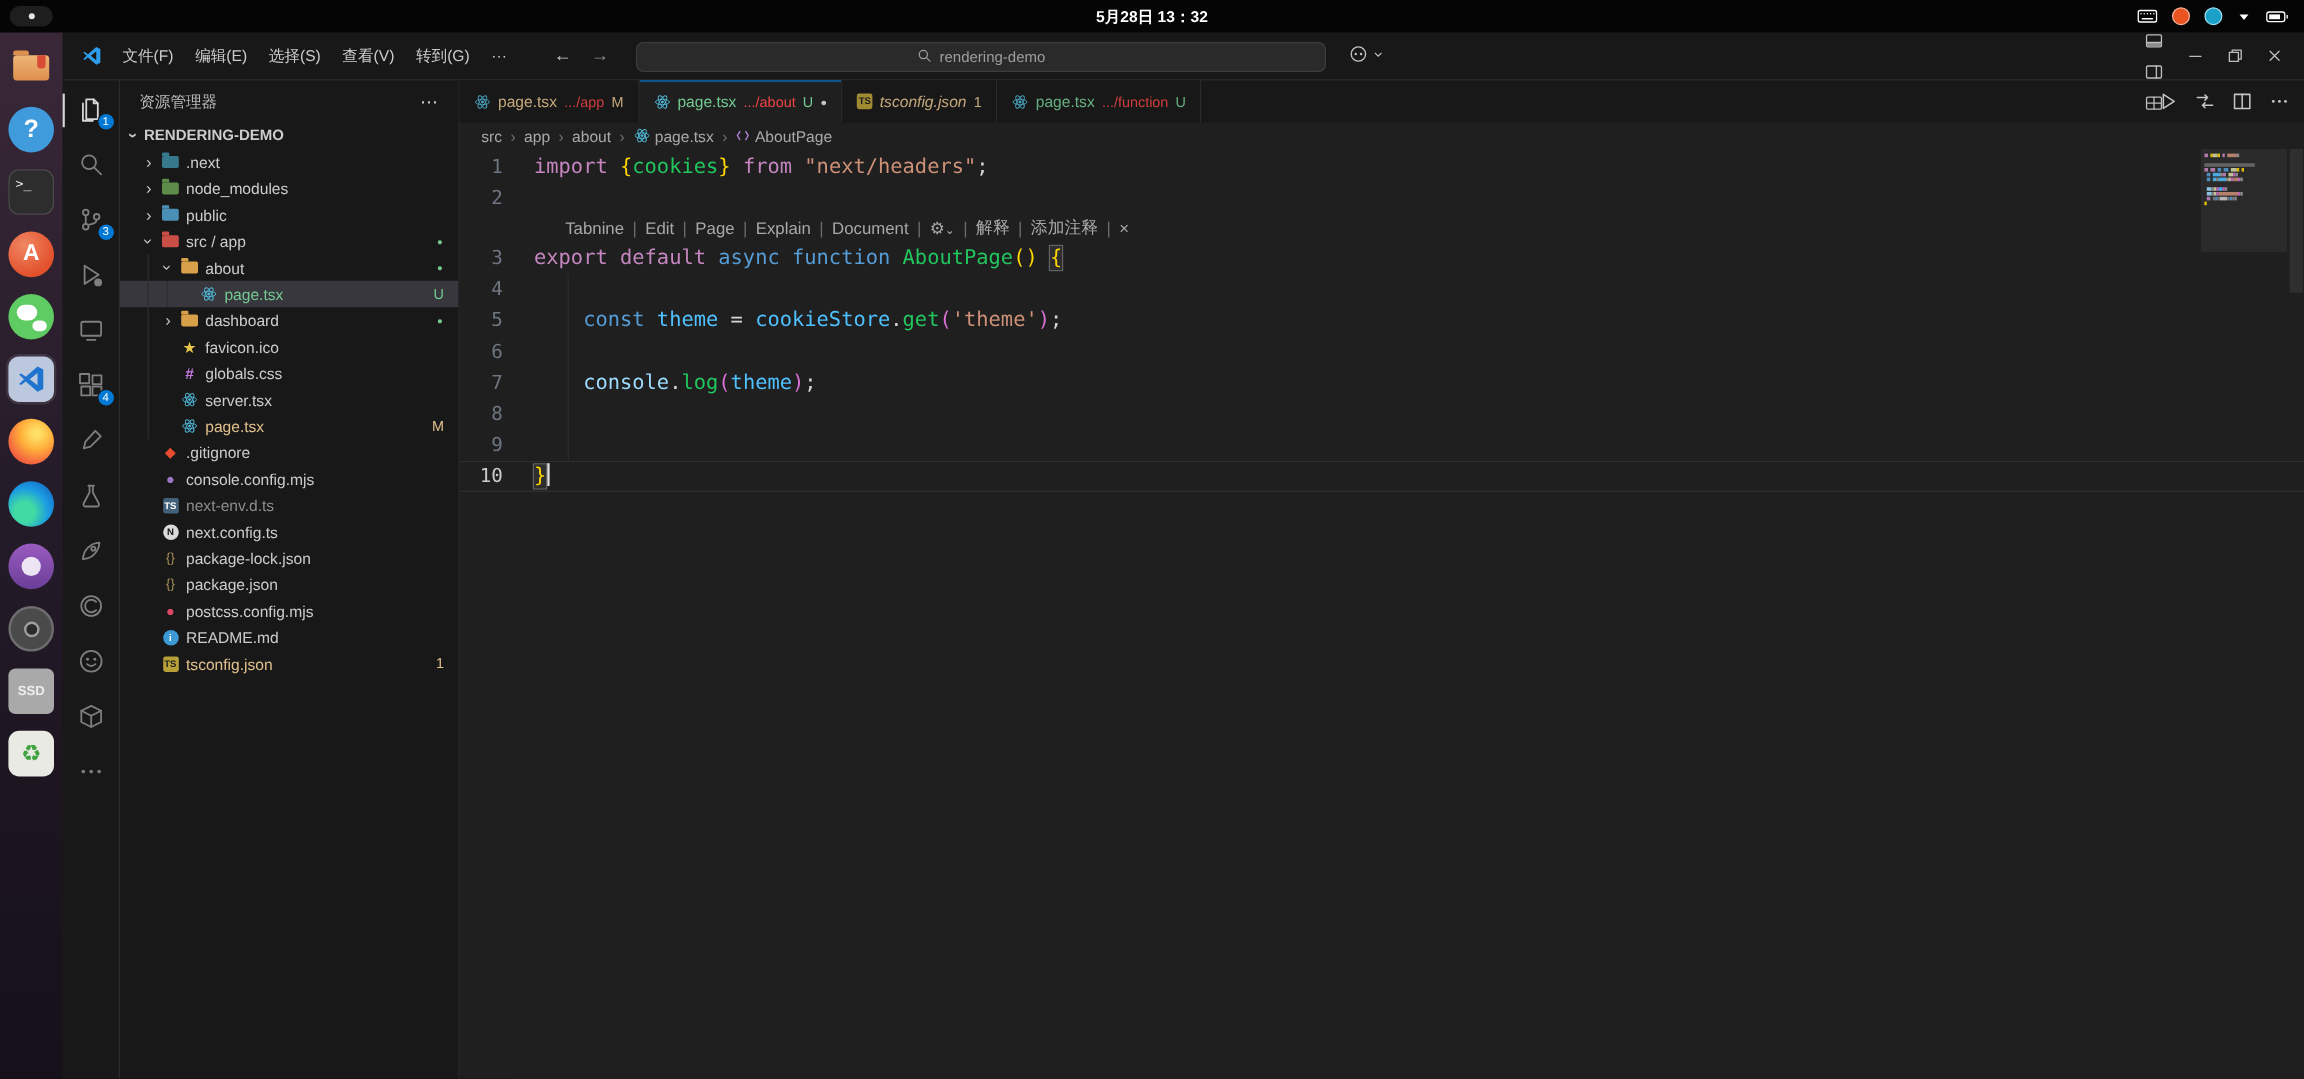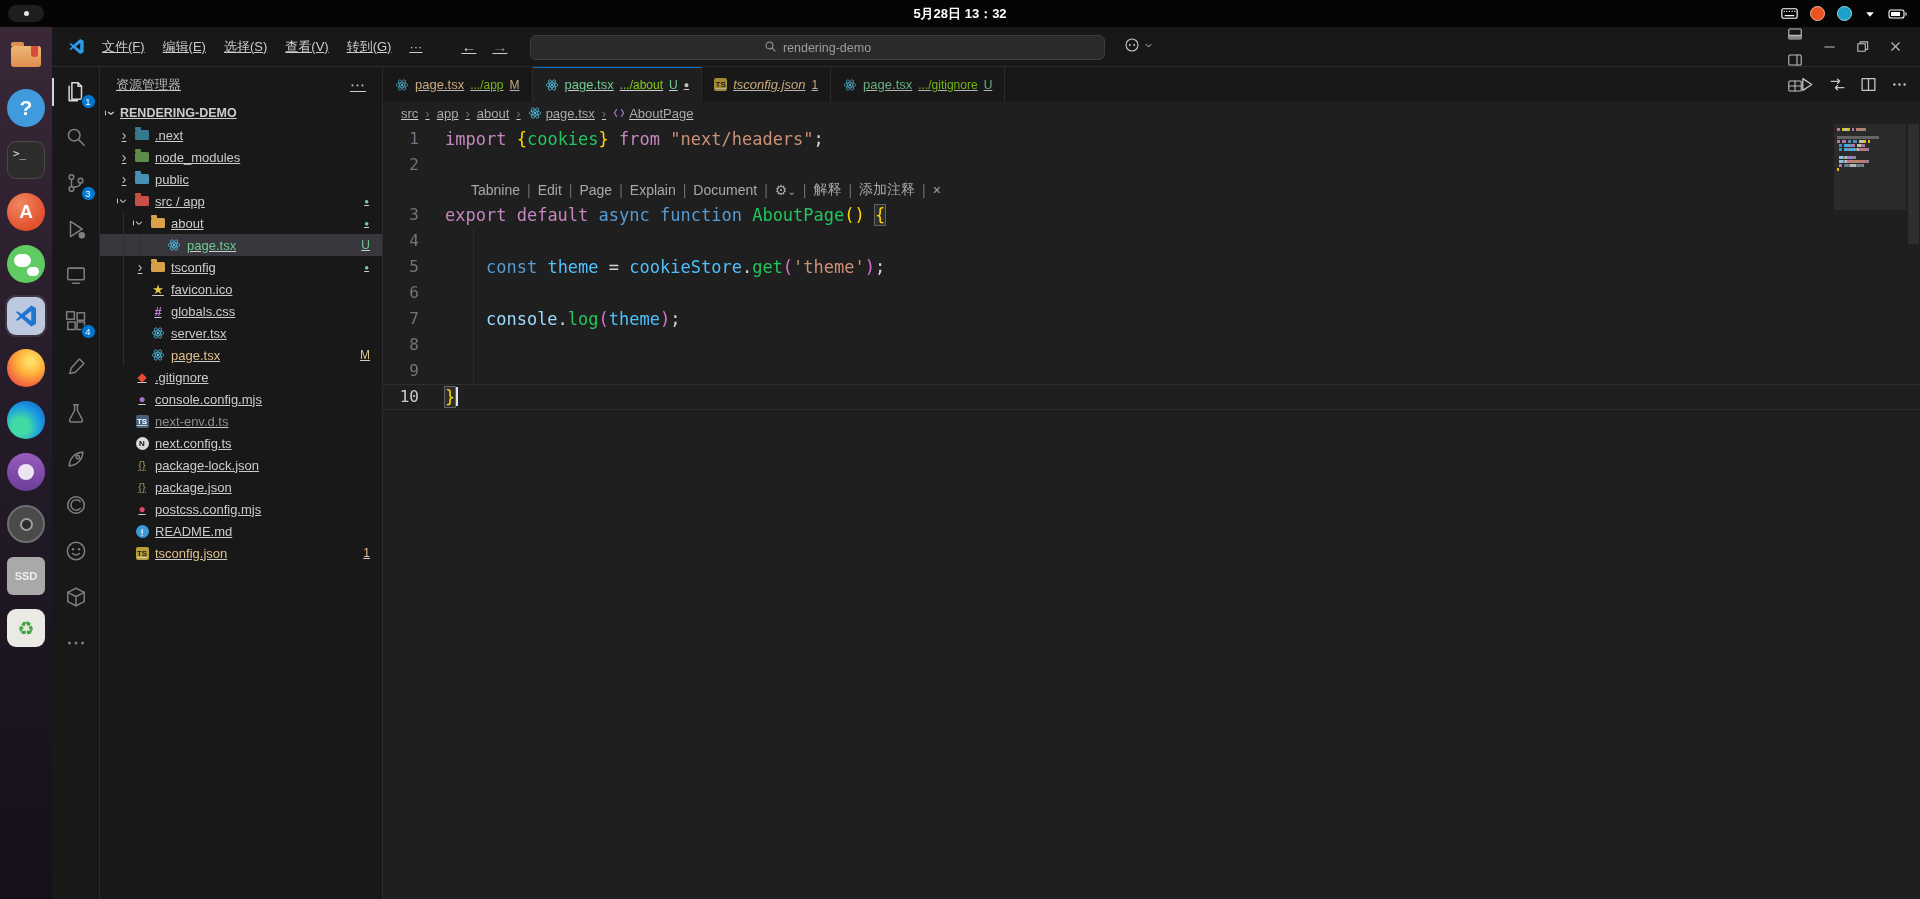--- a/index.html
+++ b/index.html
@@ -25,21 +25,21 @@
   .dock-item{width:42px;height:42px;margin-bottom:10px;display:flex;align-items:center;justify-content:center;flex:none;}
   .dk{width:38px;height:38px;border-radius:9px;display:flex;align-items:center;justify-content:center;position:relative;overflow:hidden;}
   .dk.round{border-radius:50%;}
   .dock-folder{position:relative;width:30px;height:21px;background:linear-gradient(180deg,#EFB578,#DE8F4E);border-radius:3px;}
   .dock-folder::before{content:"";position:absolute;left:0;top:-4px;width:13px;height:4px;background:#DE8F4E;border-radius:2px 2px 0 0;}
   .dock-folder::after{content:"";position:absolute;right:3px;top:0;width:7px;height:11px;background:#D84B35;border-radius:0 0 3px 3px;}
   .wc-b1{position:absolute;left:7px;top:9px;width:17px;height:13px;background:#fff;border-radius:7px;}
   .wc-b2{position:absolute;right:6px;bottom:7px;width:12px;height:9px;background:#fff;border-radius:5px;}
 
   
-  #vscode{position:absolute;left:52px;top:27px;right:0;bottom:0;background:#1F1F1F;display:flex;flex-direction:column;text-decoration:underline;}
+  #vscode{position:absolute;left:52px;top:27px;right:0;bottom:0;background:#1F1F1F;display:flex;flex-direction:column;}
 
   #titlebar{height:40px;background:#181818;border-bottom:1px solid #2B2B2B;display:flex;align-items:center;
             position:relative;padding:0 10px;flex:none;}
   .vsc-logo{display:flex;align-items:center;margin:0 8px 0 6px;}
   #menubar{display:flex;align-items:center;}
   .menu-item{padding:0 9px;height:26px;line-height:26px;color:#ccc;border-radius:5px;cursor:pointer;}
   .nav-arrows{display:flex;gap:16px;margin-left:30px;font-size:15px;}
   .nav-arrows .fwd{color:#8a8a8a;}
   .cmdcenter{position:absolute;left:478px;top:8px;width:575px;height:25px;background:#2A2A2A;border:1px solid #3C3C3C;
              border-radius:6px;display:flex;align-items:center;justify-content:center;gap:6px;color:#9d9d9d;font-size:12.5px;cursor:pointer;}
@@ -84,21 +84,21 @@
   
   #editorgroup{flex:1;display:flex;flex-direction:column;min-width:0;}
   #tabbar{height:35px;background:#181818;display:flex;align-items:stretch;flex:none;}
   #tabs{display:flex;}
   .tab{display:flex;align-items:center;gap:6px;padding:0 12px;font-size:13px;border-right:1px solid #2B2B2B;
        background:#181818;position:relative;cursor:pointer;}
   .tab .inner{display:flex;align-items:center;gap:6px;opacity:.85;}
   .tab.active{background:#1F1F1F;}
   .tab.active .inner{opacity:1;}
   .tab.active::before{content:"";position:absolute;left:0;right:0;top:0;height:1px;background:#0078D4;}
-  .tab-hint{font-size:12px;color:#84cc16;}
+  .tab-hint{font-size:12px;color:#ef4444;}
   .tab-badge{font-size:12px;}
   .tab-dirty{color:#C5C5C5;font-size:9px;}
   .tab-name.it{font-style:italic;}
   #editor-actions{margin-left:auto;display:flex;align-items:center;gap:14px;padding-right:12px;color:#c5c5c5;}
   .ea-ico{cursor:pointer;display:flex;align-items:center;}
 
   #breadcrumbs{height:22px;display:flex;align-items:center;gap:7px;padding-left:18px;font-size:13px;color:#A9A9A9;flex:none;}
   .bc-sep{color:#6F6F6F;font-size:13px;}
   .bc-item{display:flex;align-items:center;gap:4px;cursor:pointer;}
 
@@ -475,21 +475,21 @@
               </span>
     <span class="tlabel" style="color:#73C991">page.tsx</span>
     <span class="tbadge" style="color:#73C991">U</span>
             </div>
             <div class="trow " style="padding-left:32px">
     <span class="guide" style="left:23px"></span>
               <span class="chev collapsed">›</span>
     <span class="fico">
                 <span class="fold" style="background:#D9A04A"></span>
               </span>
-    <span class="tlabel">tsconfig</span>
+    <span class="tlabel">dashboard</span>
     <span class="tdot">●</span>
             </div>
             <div class="trow " style="padding-left:32px">
     <span class="guide" style="left:23px"></span>
               <span class="chev none">›</span>
     <span class="fico">
                 <span class="g" style="color:#E8C84B;font-size:13px">★</span>
               </span>
     <span class="tlabel">favicon.ico</span>
     </div>
@@ -655,21 +655,21 @@
                     <svg width="14" height="14" viewBox="0 0 16 16">
                       <g fill="none" stroke="#4FB8D8" stroke-width="0.9">
                         <ellipse cx="8" cy="8" rx="6.6" ry="2.6"></ellipse>
                         <ellipse cx="8" cy="8" rx="6.6" ry="2.6" transform="rotate(60 8 8)"></ellipse>
                         <ellipse cx="8" cy="8" rx="6.6" ry="2.6" transform="rotate(120 8 8)"></ellipse>
                       </g>
                       <circle cx="8" cy="8" r="1.4" fill="#4FB8D8"></circle>
                     </svg>
                   </span>
       <span class="tab-name " style="color:#73C991">page.tsx</span>
-      <span class="tab-hint">.../gitignore</span>
+      <span class="tab-hint">.../function</span>
       <span class="tab-badge" style="color:#73C991">U</span>
 
     </span>
   </div>
             </div>
           <div id="editor-actions">
               <span class="ea-ico">
                 <svg viewBox="0 0 16 16" width="17" height="17" fill="none" stroke="currentColor" stroke-width="1.2" stroke-linecap="round" stroke-linejoin="round">
                   <path d="M4.5 2.5L13 8l-8.5 5.5z"></path>
                 </svg>

